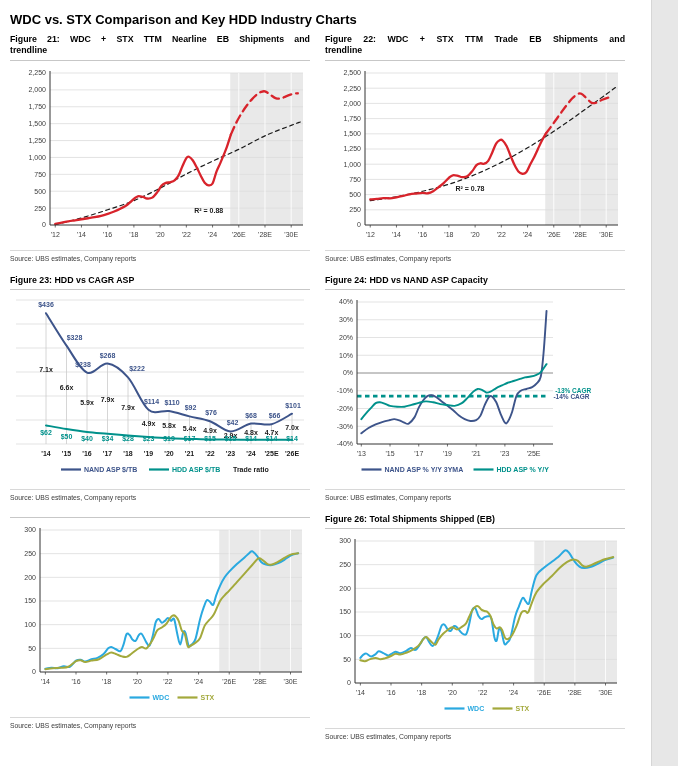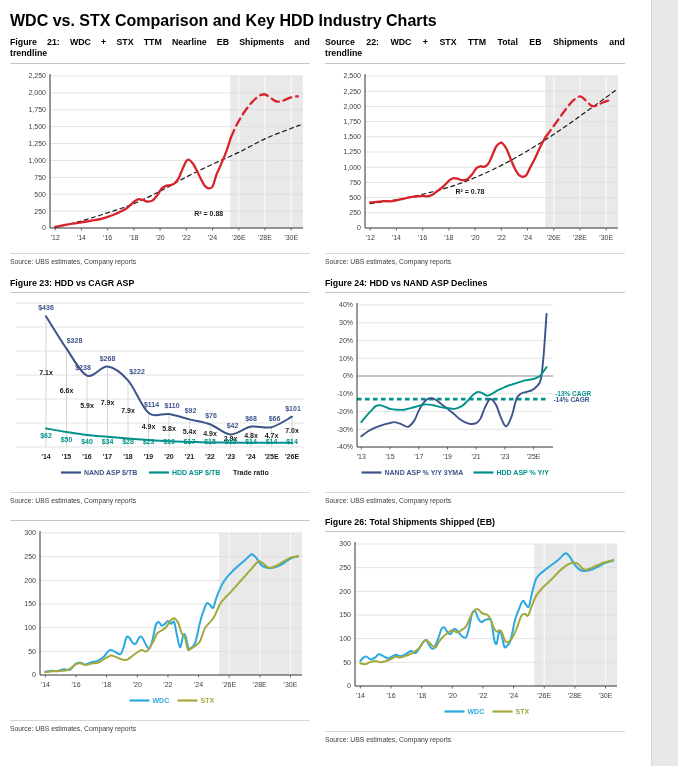--- a/index.html
+++ b/index.html
@@ -1,19 +1,19 @@
 <!DOCTYPE html>
 <html><head>
 <meta charset="utf-8">
 <style>
   html,body{margin:0;padding:0;background:#fff;}
   body{font-family:"Liberation Sans","DejaVu Sans",sans-serif;color:#000;}
   .page{position:relative;width:678px;height:766px;background:#fff;overflow:hidden;}
   .edge-strip{position:absolute;top:0;right:0;width:26px;height:766px;background:#e7e7e7;border-left:1px solid #d6d6d6;}
-  h1.page-title{font-size:16px;font-weight:700;margin:12px 0 7px 10px;letter-spacing:0;}
+  h1.page-title{font-size:13px;font-weight:700;margin:12px 0 7px 10px;letter-spacing:0;}
   .grid{display:grid;grid-template-columns:300px 300px;column-gap:15px;row-gap:13px;padding-left:10px;}
   .fig{width:300px;}
   .fig-title{font-size:8.8px;font-weight:700;line-height:1.28;color:#000;}
   .fig-title .l1.j{text-align:justify;text-align-last:justify;}
   .fig-title .l2:empty{display:none;}
   .rule{height:1px;background:#c7c7c7;}
   .rule.t{margin:3px 0 2px 0;}
   .rule.s{margin:5px 0 4px 0;background:#d8d8d8;}
   .src{font-size:6.8px;color:#3c3c3c;}
   svg.chart{display:block;}
@@ -84,21 +84,21 @@
           <line x1="281.20207253885906" y1="162" x2="281.20207253885906" y2="164.5" stroke="#333333" stroke-width="0.7"></line>
           <text x="281.20207253885906" y="174" font-size="7" fill="#404040" text-anchor="middle">'30E</text>
           <text x="184.1968911917085" y="150.17777777777778" font-size="7" font-weight="700" fill="#1a1a1a" text-anchor="start">R² = 0.88</text>
         </svg>
       <div class="rule s"></div>
       <div class="src">Source: UBS estimates, Company reports</div>
     </section>
 
     <section class="fig">
       <div class="fig-title">
-        <div class="l1 j">Source 22: WDC + STX TTM Total EB Shipments and</div>
+        <div class="l1 j">Figure 22: WDC + STX TTM Trade EB Shipments and</div>
         <div class="l2">trendline</div>
       </div>
       <div class="rule t"></div>
       <svg class="chart" viewBox="0 0 300 182" width="300" height="182">
           <rect x="220.2461139896356" y="10" width="72.7538860103644" height="152" fill="#E9E9E9"></rect>
           <text x="36" y="164.4" font-size="7" fill="#404040" text-anchor="end">0</text>
           <line x1="40" y1="146.8" x2="293" y2="146.8" stroke="#DCDCDC" stroke-width="0.8"></line>
           <text x="36" y="149.20000000000002" font-size="7" fill="#404040" text-anchor="end">250</text>
           <line x1="40" y1="131.6" x2="293" y2="131.6" stroke="#DCDCDC" stroke-width="0.8"></line>
           <text x="36" y="134" font-size="7" fill="#404040" text-anchor="end">500</text>
@@ -238,21 +238,21 @@
           <line x1="139" y1="177.5" x2="159" y2="177.5" stroke="#00918B" stroke-width="2.2"></line>
           <text x="162" y="180" font-size="7" font-weight="700" fill="#00918B">HDD ASP $/TB</text>
           <text x="223" y="180" font-size="7" font-weight="700" fill="#1a1a1a">Trade ratio</text>
         </svg>
       <div class="rule s"></div>
       <div class="src">Source: UBS estimates, Company reports</div>
     </section>
 
     <section class="fig">
       <div class="fig-title">
-        <div class="l1">Figure 24: HDD vs NAND ASP Declines</div>
+        <div class="l1">Figure 24: HDD vs NAND ASP Capacity</div>
 
       </div>
       <div class="rule t"></div>
       <svg class="chart" viewBox="0 0 300 192" width="300" height="192">
           <text x="28" y="154.4" font-size="7" fill="#404040" text-anchor="end">-40%</text>
           <line x1="32" y1="134.25" x2="228" y2="134.25" stroke="#DCDCDC" stroke-width="0.8"></line>
           <text x="28" y="136.65" font-size="7" fill="#404040" text-anchor="end">-30%</text>
           <line x1="32" y1="116.5" x2="228" y2="116.5" stroke="#DCDCDC" stroke-width="0.8"></line>
           <text x="28" y="118.9" font-size="7" fill="#404040" text-anchor="end">-20%</text>
           <line x1="32" y1="98.75" x2="228" y2="98.75" stroke="#DCDCDC" stroke-width="0.8"></line>

